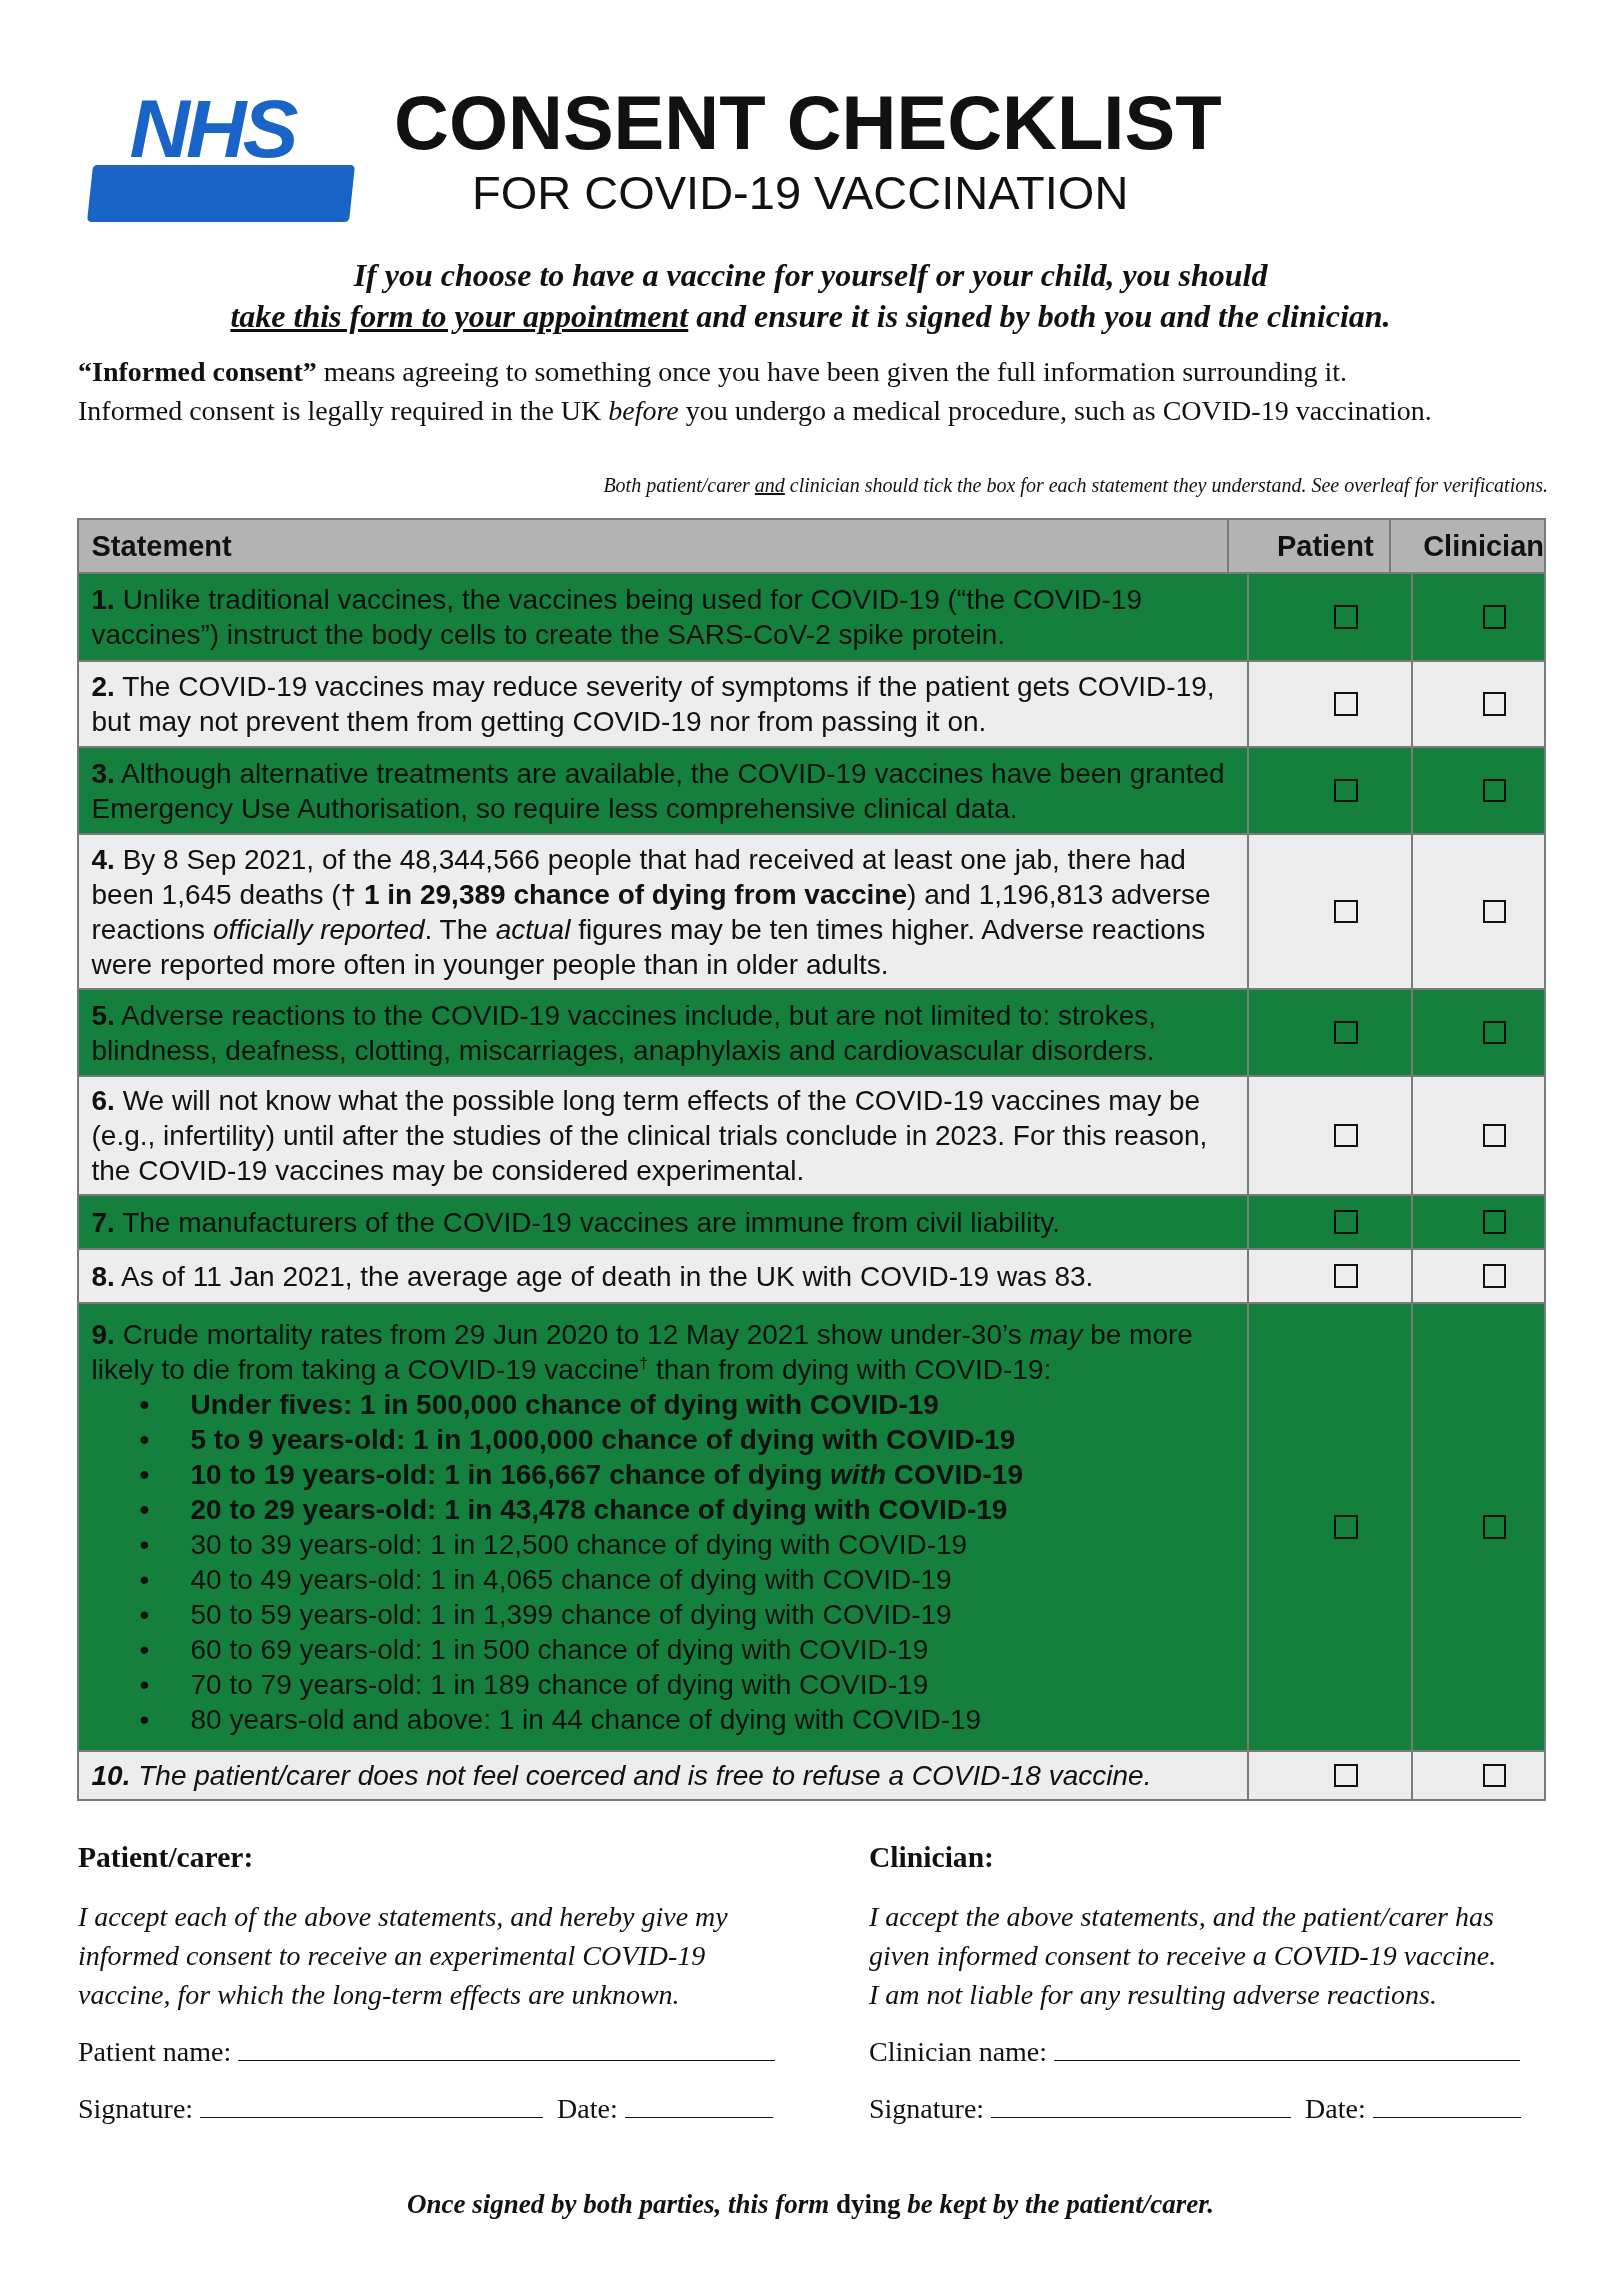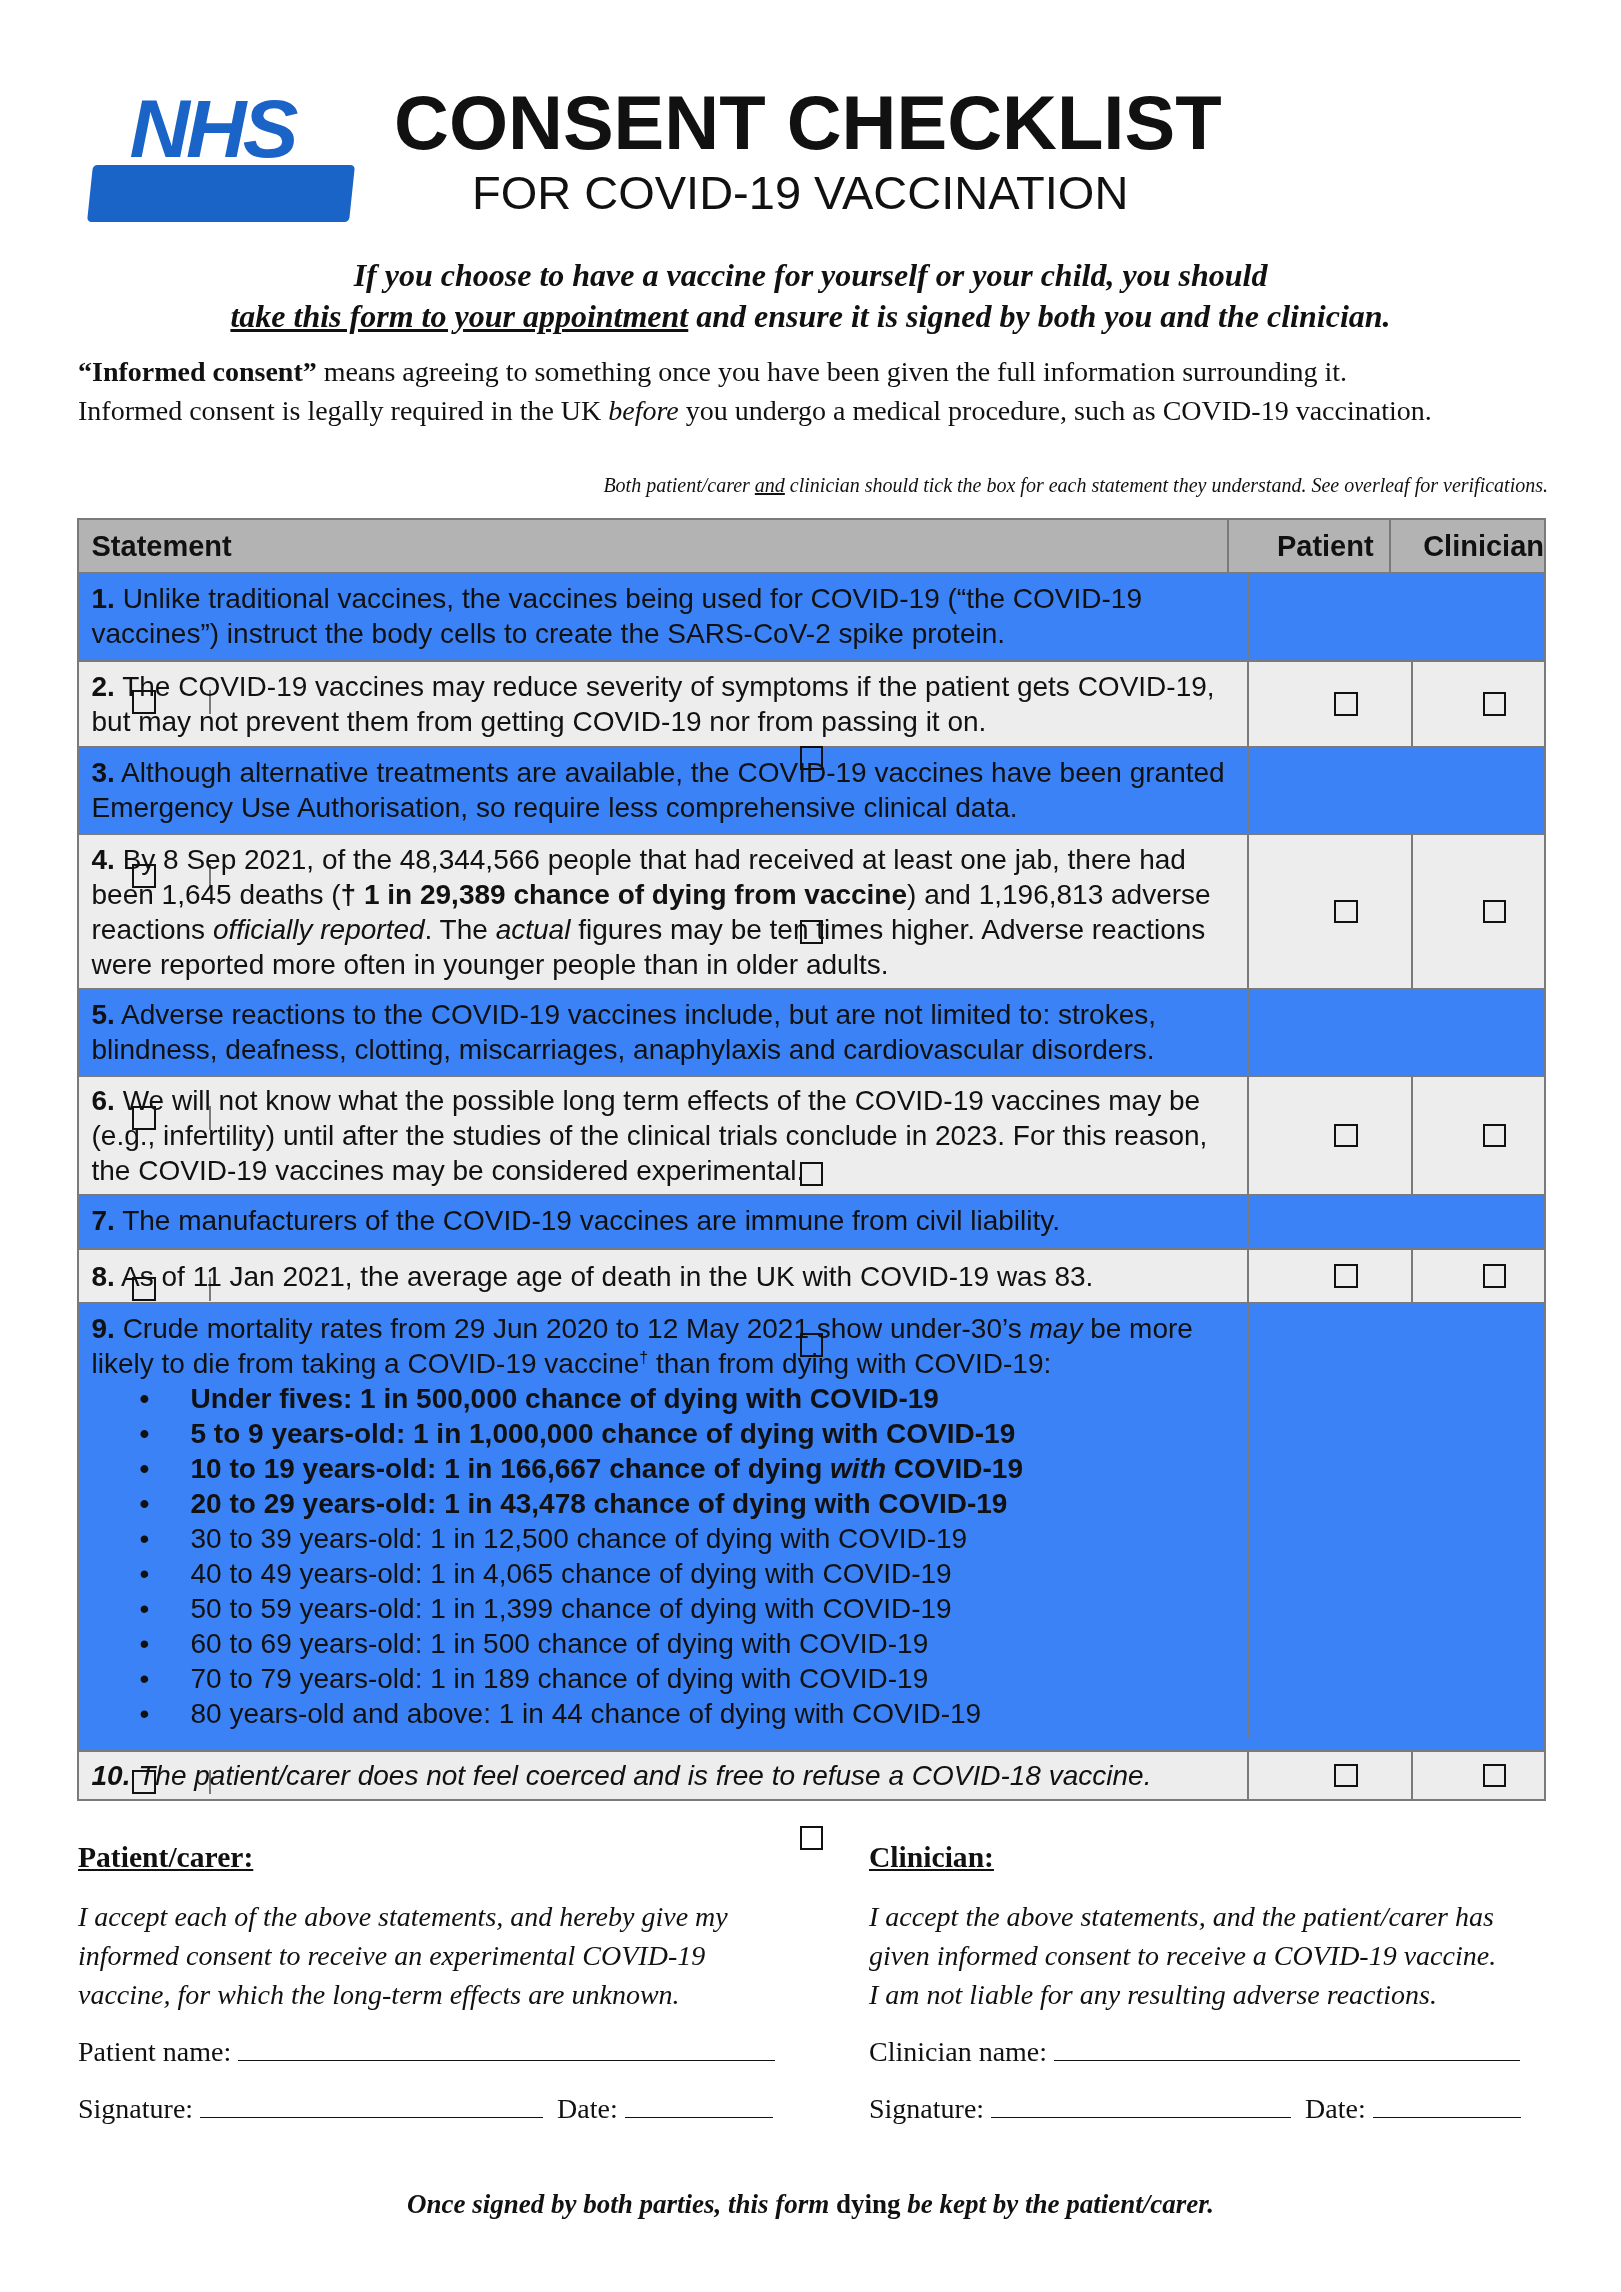--- a/index.html
+++ b/index.html
@@ -31,33 +31,33 @@
   
   #table { position:absolute; left:77px; top:518px; width:1469px; border:2.7px solid #7a7a7a; box-sizing:border-box; }
   .row { display:flex; border-top:2.7px solid #7a7a7a; box-sizing:border-box;gap:32px; }
   .row:first-child { border-top:none; }
   .cell { box-sizing:border-box; font-family:"Liberation Sans", sans-serif; font-size:28px; line-height:35px; }
   .c-stmt { width:1170px; padding:7.2px 12.5px; border-right:2.7px solid #7a7a7a; display:flex; flex-direction:column; justify-content:center; }
   .c-pat { width:132px; border-right:2.7px solid #7a7a7a; display:flex; align-items:center; justify-content:center; }
   .c-cli { flex:1; display:flex; align-items:center; justify-content:center; }
   .hdr { background:#b3b3b3; font-weight:bold; }
   .hdr .cell { font-weight:bold; font-size:29px; }
-  .bg-w { background:#3b82f6;flex-direction:column; }
+  .bg-w { background:#15803d; }
   .bg-g { background:#ededed; }
   .box { width:19.7px; height:19.7px; border:2.7px solid #111; box-sizing:content-box; background:transparent; cursor:pointer; }
   .bullets { margin:0; padding:0; list-style:none; }
   .bullets li { position:relative; padding-left:99px; }
   .bullets li::before { content:"•"; position:absolute; left:48px; }
   .b { font-weight:bold; }
   .i { font-style:italic; }
   sup { font-size:16px; line-height:0; }
 
   
   .sig { position:absolute; font-family:"Liberation Serif", serif; font-size:28px; line-height:39px; }
-  .sig h3 { margin:0; font-size:29.6px; font-weight:bold;text-decoration:underline; }
+  .sig h3 { margin:0; font-size:29.6px; font-weight:bold; }
   .sig .stmt { font-style:italic; font-size:28px; line-height:39px; }
   .line { display:inline-block; border-bottom:1.8px solid #111; height:27px; vertical-align:baseline; }
   #footer { top:2185px; font-family:"Liberation Serif", serif; font-style:italic; font-weight:bold; font-size:27px; line-height:38px; }
 </style>
 </head>
 <body>
 
 <div id="logo">
   <div class="nhs">NHS</div>
   <div class="vbox"></div>

